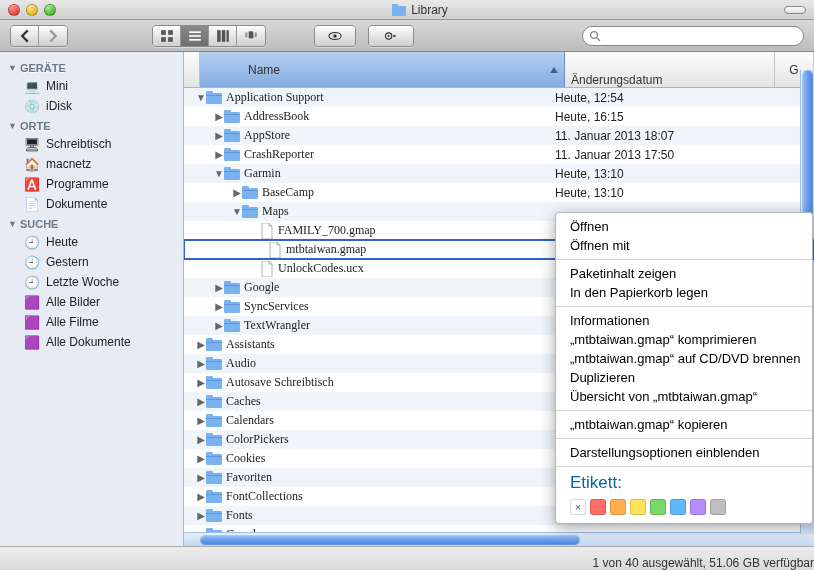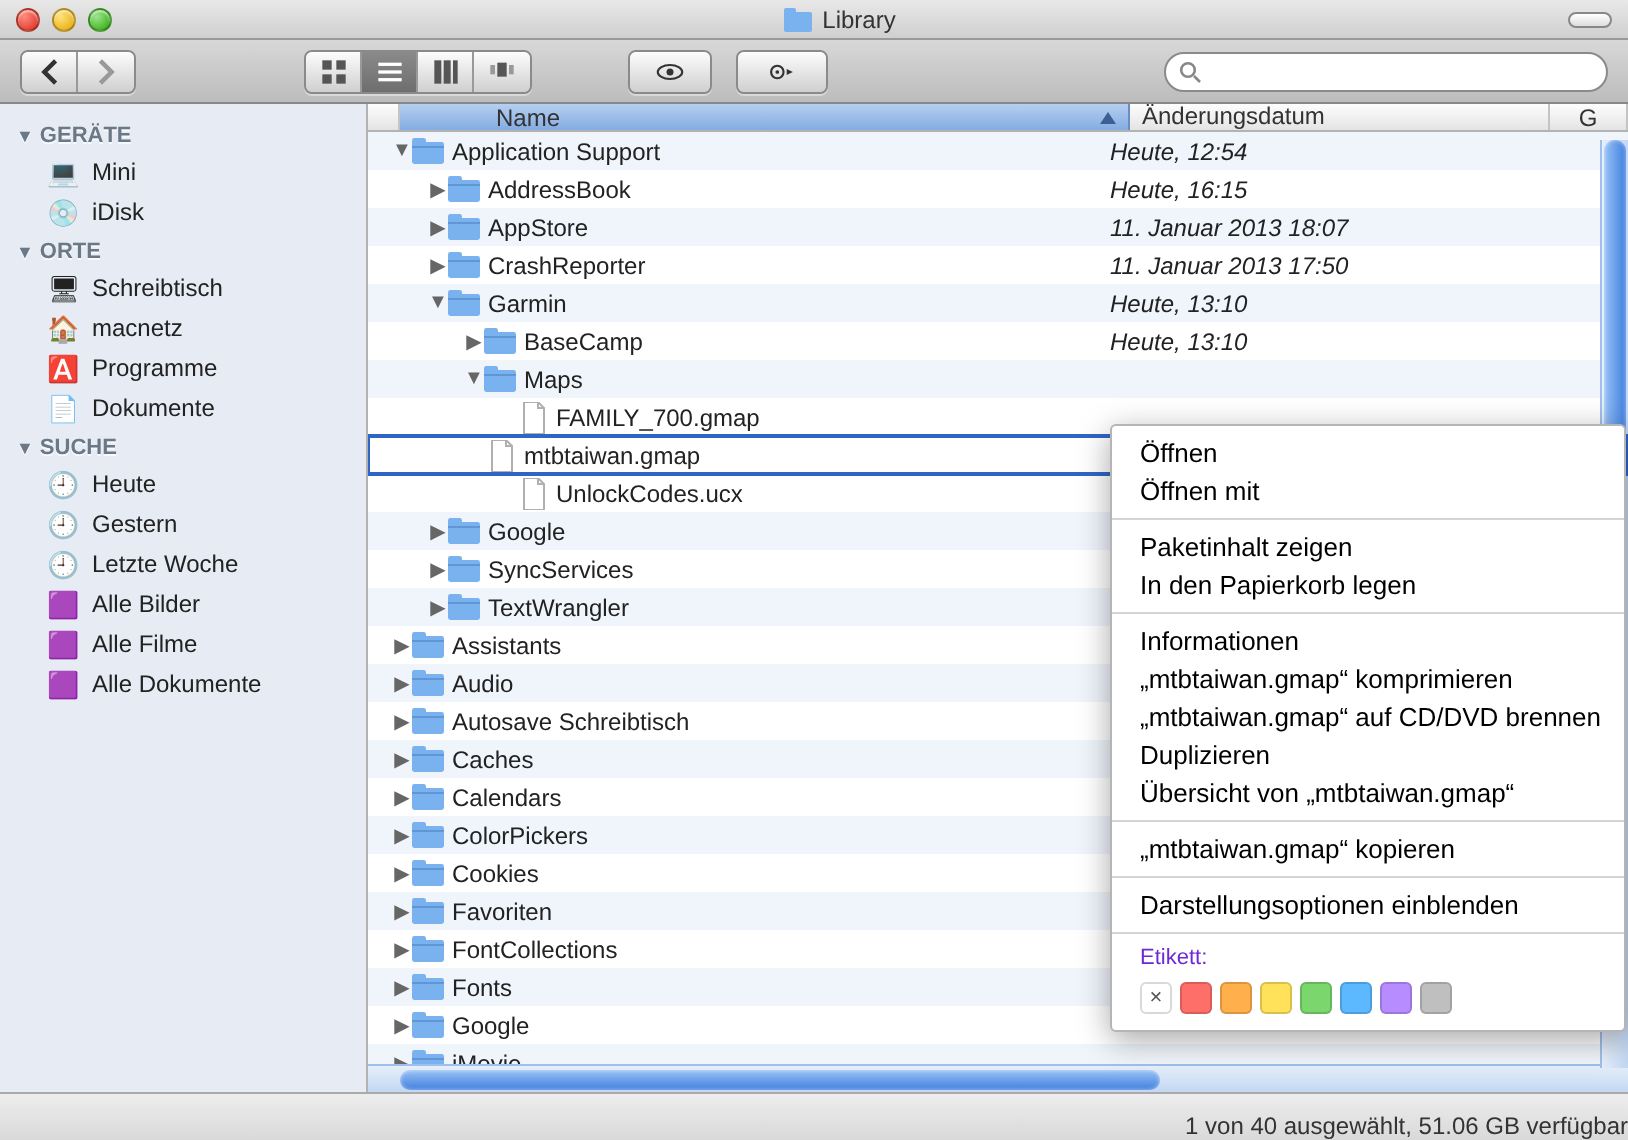--- a/index.html
+++ b/index.html
@@ -30,53 +30,53 @@
 
 
 .sidebar { width:184px; background:#e6ebf4; border-right:1px solid #b3b3b3; padding-top:6px; }
 .sbhead { color:#6b7885; font-weight:bold; font-size:11px; padding:4px 8px 2px; display:flex; align-items:center; gap:3px; text-shadow:0 1px 0 #f6f9ff;}
 .sbhead .disctri { font-size:9px; color:#6b7885; }
 .sbitem { display:flex; align-items:center; gap:6px; padding:2px 0 2px 24px; color:#222; }
 .sbitem .ic { width:16px; height:16px; display:flex; align-items:center; justify-content:center; font-size:13px; }
 
 
 .content { flex:1; display:flex; flex-direction:column; position:relative;}
-.cols { height:14px; background:linear-gradient(#fdfdfd,#e4e4e4); border-bottom:1px solid #b3b3b3; display:flex; font-size:11px; color:#333;}
+.cols { height:36px; background:linear-gradient(#fdfdfd,#e4e4e4); border-bottom:1px solid #b3b3b3; display:flex; font-size:11px; color:#333;}
 .col { border-right:1px solid #c4c4c4; display:flex; align-items:center; padding:0 6px; }
 .col.name { padding-left:48px; flex:0 0 365px; background:linear-gradient(#b6cff0,#84ace1); border-right-color:#6a8ec4; }
 .col.date { flex:0 0 210px;align-items:flex-end; }
 .col.g { flex:1; text-align:center; justify-content:center; }
 .hdrtri { width:0;height:0;border-left:4px solid transparent;border-right:4px solid transparent;border-bottom:6px solid #3c5f94; margin-left:auto;}
 
 .rows { flex:1; overflow:hidden; }
 .row { height:19px; display:flex; align-items:center; }
 .row:nth-child(odd){ background:#f0f5fc; }
 .row:nth-child(even){ background:#fff; }
 .row.sel { outline:2px solid #2f66c5; outline-offset:-1px; background:#fff !important; z-index:1; position:relative;}
 .cell-name { flex:0 0 363px; display:flex; align-items:center; }
-.cell-date { flex:0 0 210px; padding-left:8px; color:#222;font-style:italic; }
+.cell-date { flex:0 0 210px; padding-left:8px; color:#222; }
 .disclosure { width:10px; text-align:center; color:#666; font-size:10px; }
 .folder { width:16px; height:13px; margin-right:4px; }
 .doc { width:14px; height:16px; margin-right:4px; }
-.fname { color:#222; }
+.fname { color:#222;font-family:Liberation Serif, serif; }
 
 
 .vscroll { position:absolute; right:0; top:18px; bottom:12px; width:14px; background:linear-gradient(90deg,#e6effa,#c2d7f2); border-left:1px solid #9fc0eb; }
 .vscroll .thumb { position:absolute; left:1px; right:1px; top:0; height:150px; border-radius:6px; background:linear-gradient(90deg,#9ac3f5,#3f7ee0); box-shadow:inset 0 0 2px rgba(255,255,255,.6);}
 .hscroll { height:14px; background:linear-gradient(#e6effa,#c2d7f2); border-top:1px solid #9fc0eb; display:flex; align-items:center; padding:0 2px;}
 .hscroll .thumb { height:10px; flex:0 0 380px; margin-left:14px; border-radius:6px; background:linear-gradient(#9ac3f5,#3f7ee0); box-shadow:inset 0 0 2px rgba(255,255,255,.6);}
 
 
 .status { height:32px; background:linear-gradient(#ededed,#d2d2d2); border-top:1px solid #aaa; display:flex;justify-content:flex-end;align-items:center;color:#333; font-size:11px;}
 
 
 .ctx { position:absolute; left:555px; top:212px; width:258px; background:#fff; border:1px solid #b5b5b5; border-radius:3px; box-shadow:0 4px 16px rgba(0,0,0,.35); padding:4px 0; z-index:50;}
 .ctx .mi { padding:2px 14px; color:#000; font-size:13px; white-space:nowrap; overflow:hidden; }
 .ctx .sep { height:1px; background:#d4d4d4; margin:4px 0; }
-.ctx .lblrow { padding:2px 14px; font-size:11px; color:#6d28d9;}
+.ctx .lblrow { padding:2px 14px; font-size:17px; color:#0369a1;}
 .labels { display:flex; gap:4px; padding:4px 14px; }
 .labelsw { width:16px; height:16px; border-radius:3px; border:1px solid rgba(0,0,0,.15); display:flex; align-items:center; justify-content:center; font-size:11px; color:#555;}
 .labelsw.x { background:#fff;}
 </style>
 </head>
 <body>
 
 <div class="titlebar">
   <div class="traffic">
     <div class="ball red"></div>
@@ -323,21 +323,21 @@
             <span class="disclosure"></span>
             <svg class="doc" viewBox="0 0 14 16">
               <path d="M2 0h7l3 3v13H2z" fill="#fff" stroke="#b0b0b0"></path>
               <path d="M9 0v3h3" fill="none" stroke="#b0b0b0"></path>
             </svg>
             <span class="fname">FAMILY_700.gmap</span>
           </div>
           <div class="cell-date"></div>
         </div>
         <div class="row sel">
-          <div class="cell-name" style="padding-left:50px">
+          <div class="cell-name" style="padding-left:74px">
             <span class="disclosure"></span>
             <svg class="doc" viewBox="0 0 14 16">
               <path d="M2 0h7l3 3v13H2z" fill="#fff" stroke="#b0b0b0"></path>
               <path d="M9 0v3h3" fill="none" stroke="#b0b0b0"></path>
             </svg>
             <span class="fname">mtbtaiwan.gmap</span>
           </div>
           <div class="cell-date"></div>
         </div>
         <div class="row">

